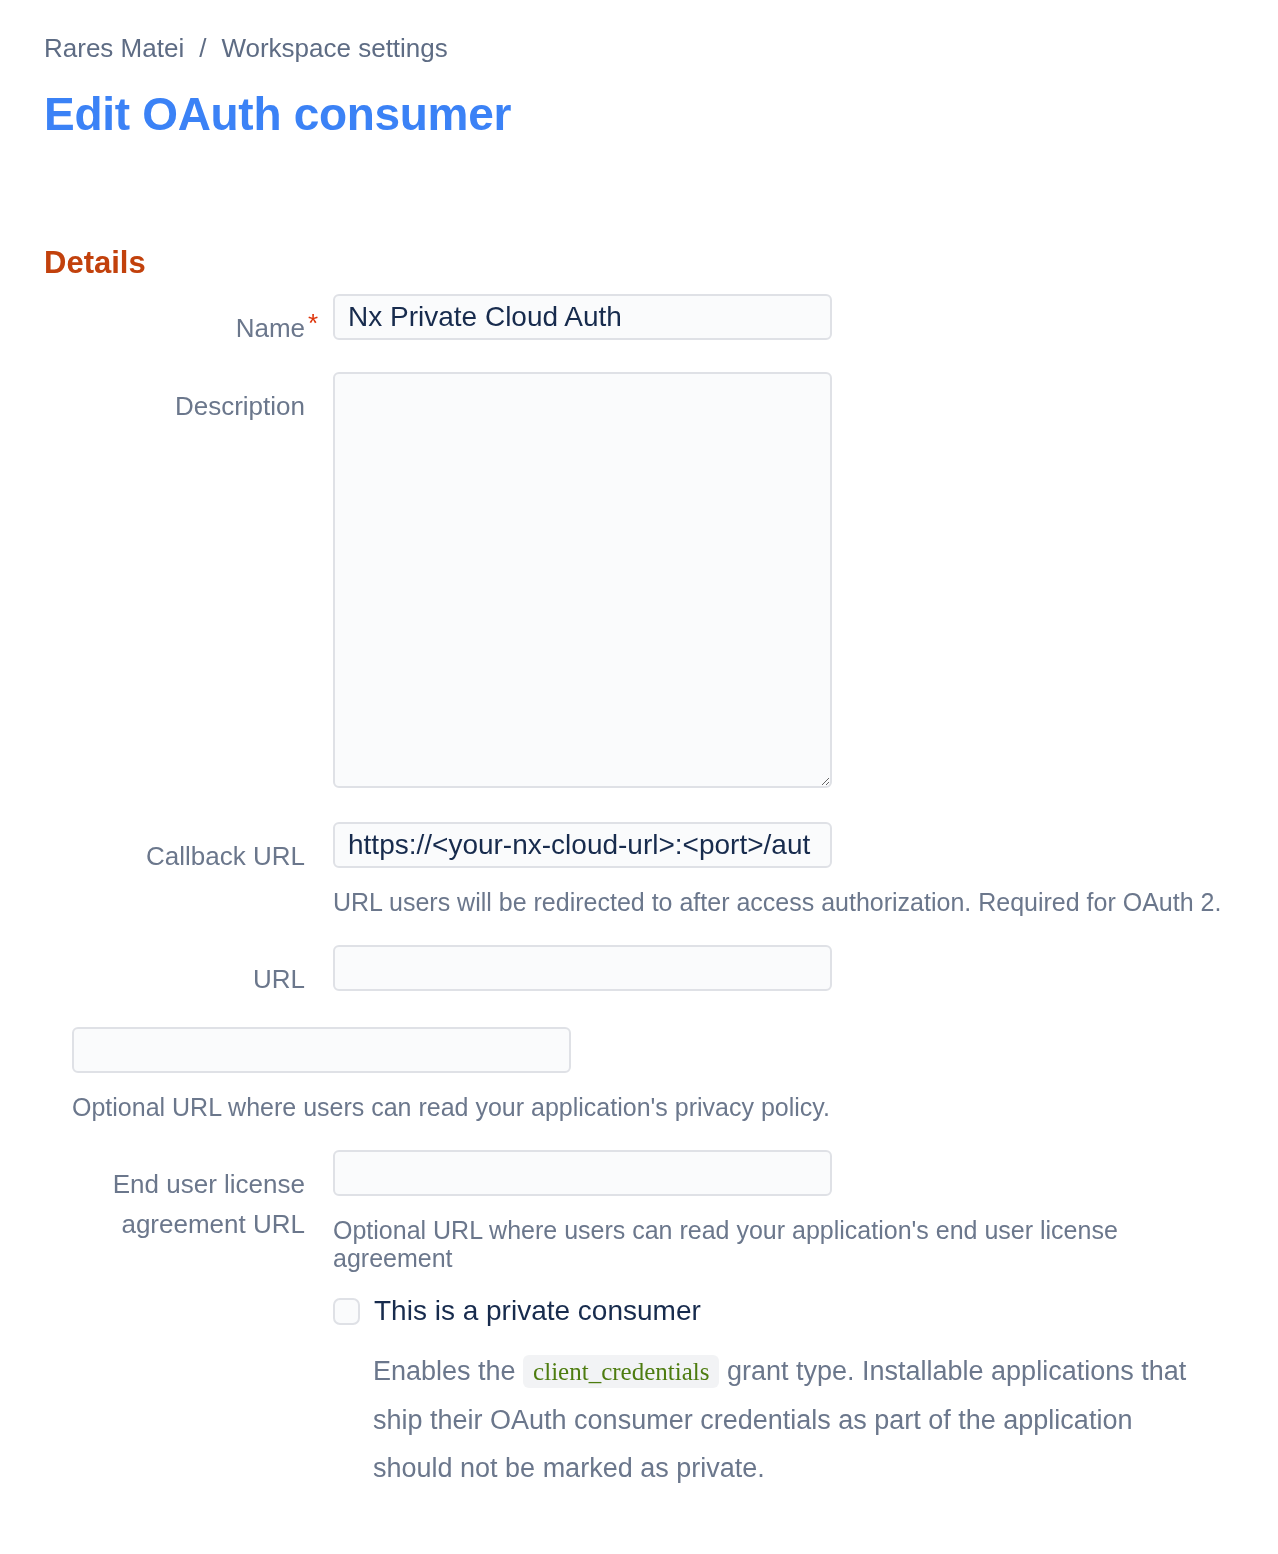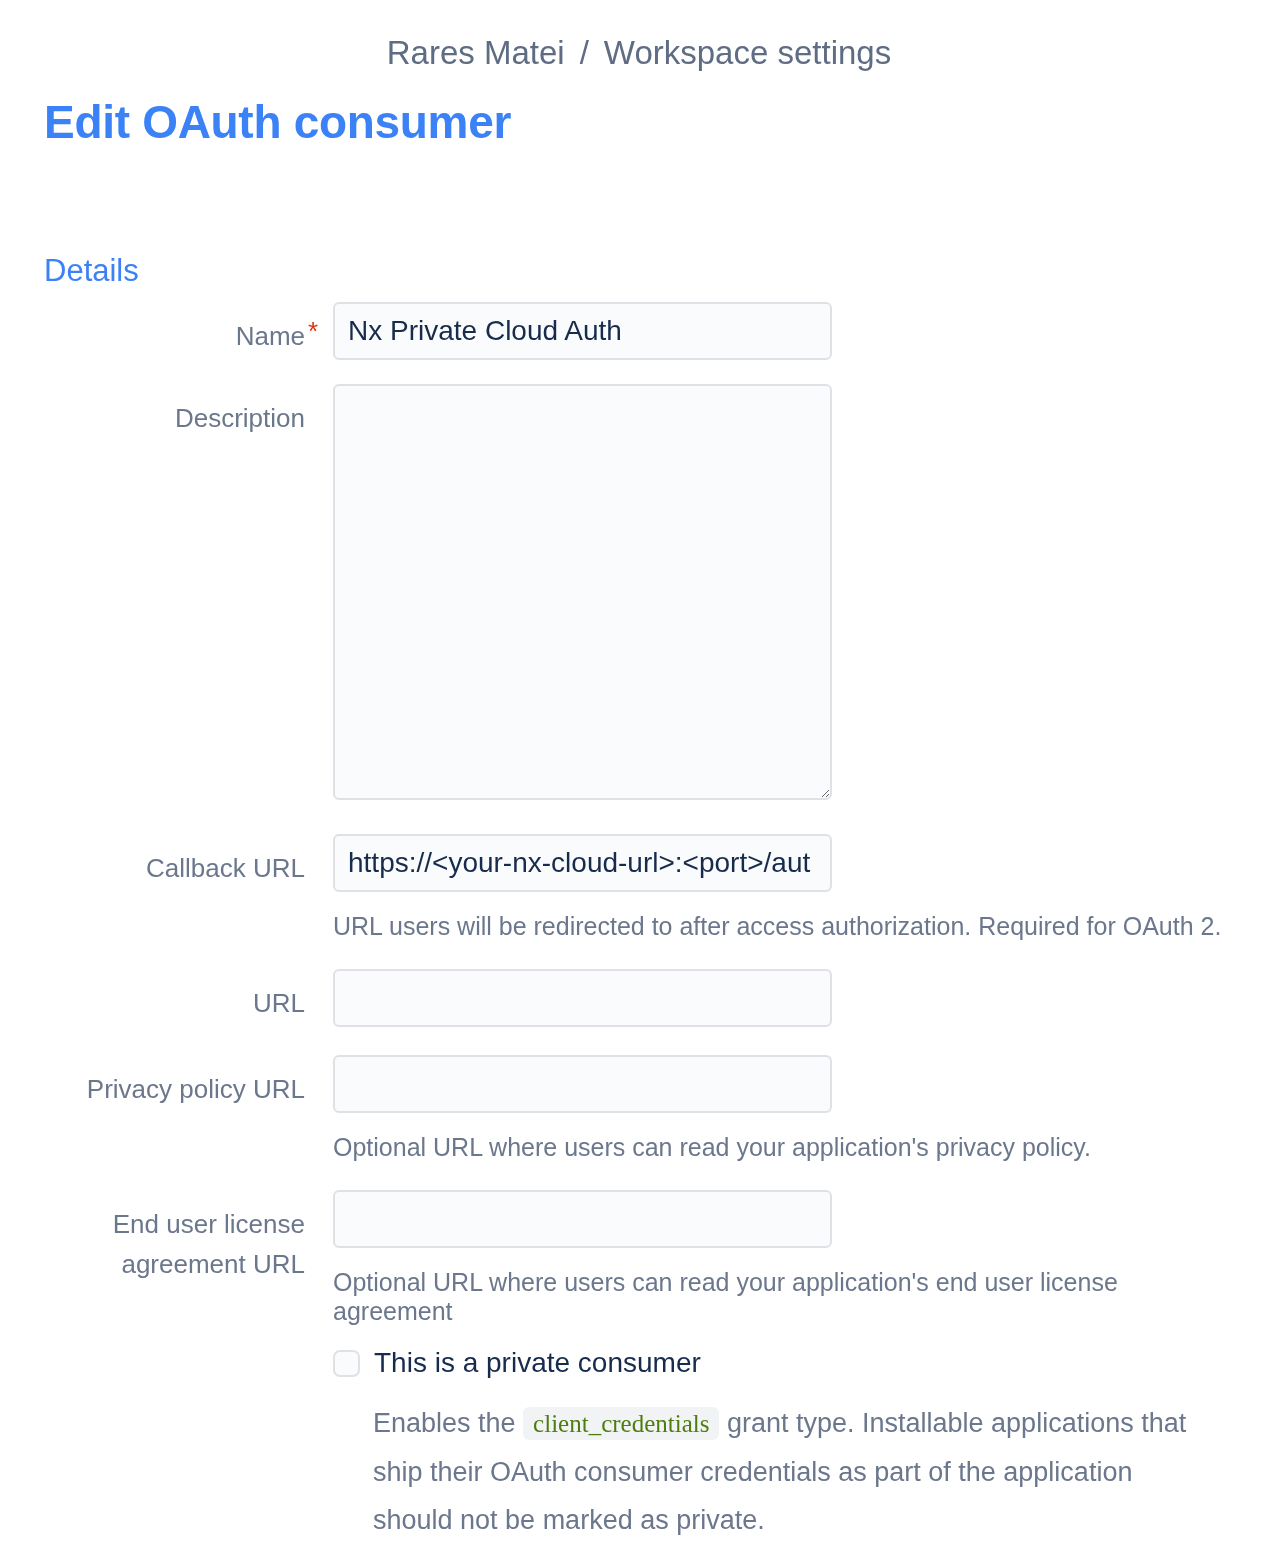--- a/index.html
+++ b/index.html
@@ -9,24 +9,23 @@
     min-height: 1554px;
     font-family: "Liberation Sans", sans-serif;
     color: #172B4D;
   }
   .page { padding: 32px 44px 36px 44px; }
 
   
   .breadcrumb {
     display: flex;
     align-items: baseline;
-    font-size: 33px;
+    font-size: 26px;
     line-height: 1.25;
     color: #5E6C84;
-    justify-content: center;
   }
   .breadcrumb a {
     color: #5E6C84;
     text-decoration: none;
     cursor: pointer;
   }
   .breadcrumb .sep { margin: 0 15px; color: #5E6C84; }
 
   
   h1.page-title {
@@ -37,22 +36,22 @@
     color: #3b82f6;
     letter-spacing: -0.3px;
   }
 
   
   h2.section-heading {
     margin-top: 110px;
     margin-bottom: 16px;
     font-size: 31px;
     line-height: 1;
-    font-weight: 400;
-    color: #3b82f6;
+    font-weight: 700;
+    color: #c2410c;
   }
 
   
   .form-row { display: flex; align-items: flex-start; margin-bottom: 28px; justify-content: center; }
   .form-row.row-name { margin-bottom: 24px; }
   .form-row.row-description { margin-bottom: 34px; }
   .form-row.row-eula { margin-bottom: 24px; }
   .label-col {
     width: 261px;
     flex-shrink: 0;
@@ -68,21 +67,21 @@
     margin-left: 3px;
     margin-top: -5px;
     color: #DE350B;
     font-size: 26px;
   }
   .field-col { margin-left: 28px; flex: 1; min-width: 0; }
 
   input.text-input {
     display: block;
     width: 499px;
-    height: 58px;
+    height: 46px;
     border: 2px solid #DFE1E6;
     border-radius: 6px;
     background: #FAFBFC;
     font-family: "Liberation Sans", sans-serif;
     font-size: 28px;
     color: #172B4D;
     padding: 0 13px;
     outline: none;
     text-overflow: clip;
     white-space: nowrap;
@@ -192,21 +191,20 @@
     </div>
 
     <div class="form-row">
       <div class="label-col">URL</div>
       <div class="field-col">
         <input type="text" class="text-input" value="" style="">
       </div>
     </div>
 
     <div class="form-row">
-      <div class="label-col">Privacy policy URL</div>
       <div class="field-col">
         <input type="text" class="text-input" value="" style="">
         <div class="help-text">Optional URL where users can read your application's privacy policy.</div>
       </div>
     </div>
 
     <div class="form-row row-eula">
       <div class="label-col">End user license agreement URL</div>
       <div class="field-col">
         <input type="text" class="text-input" value="" style="">

